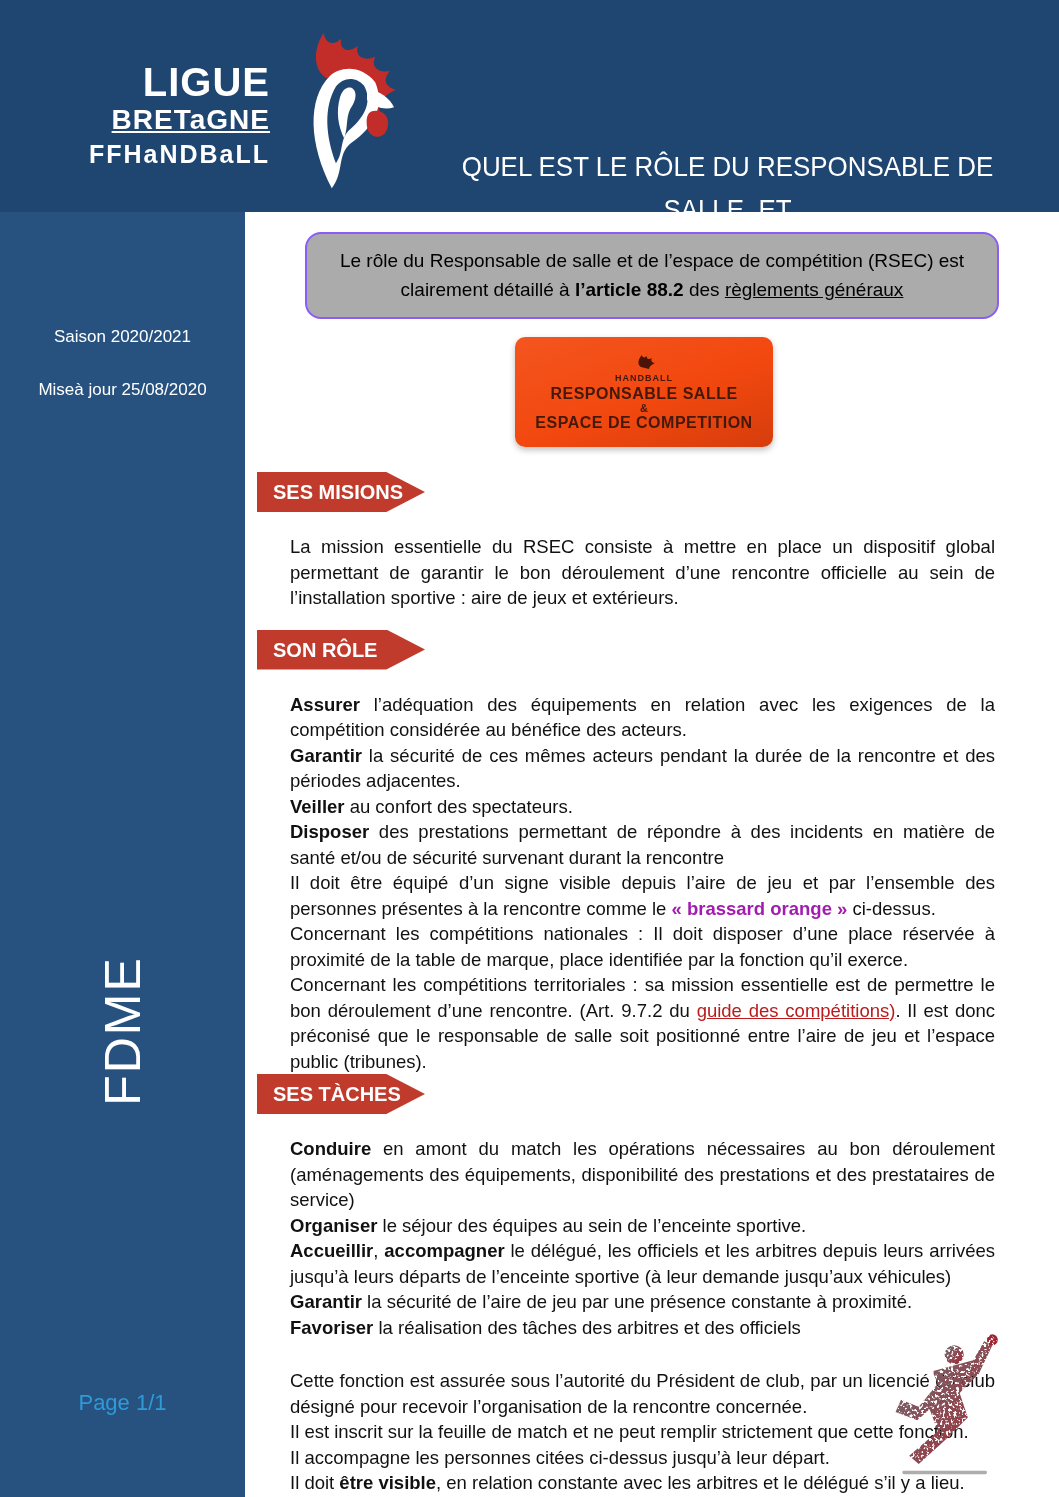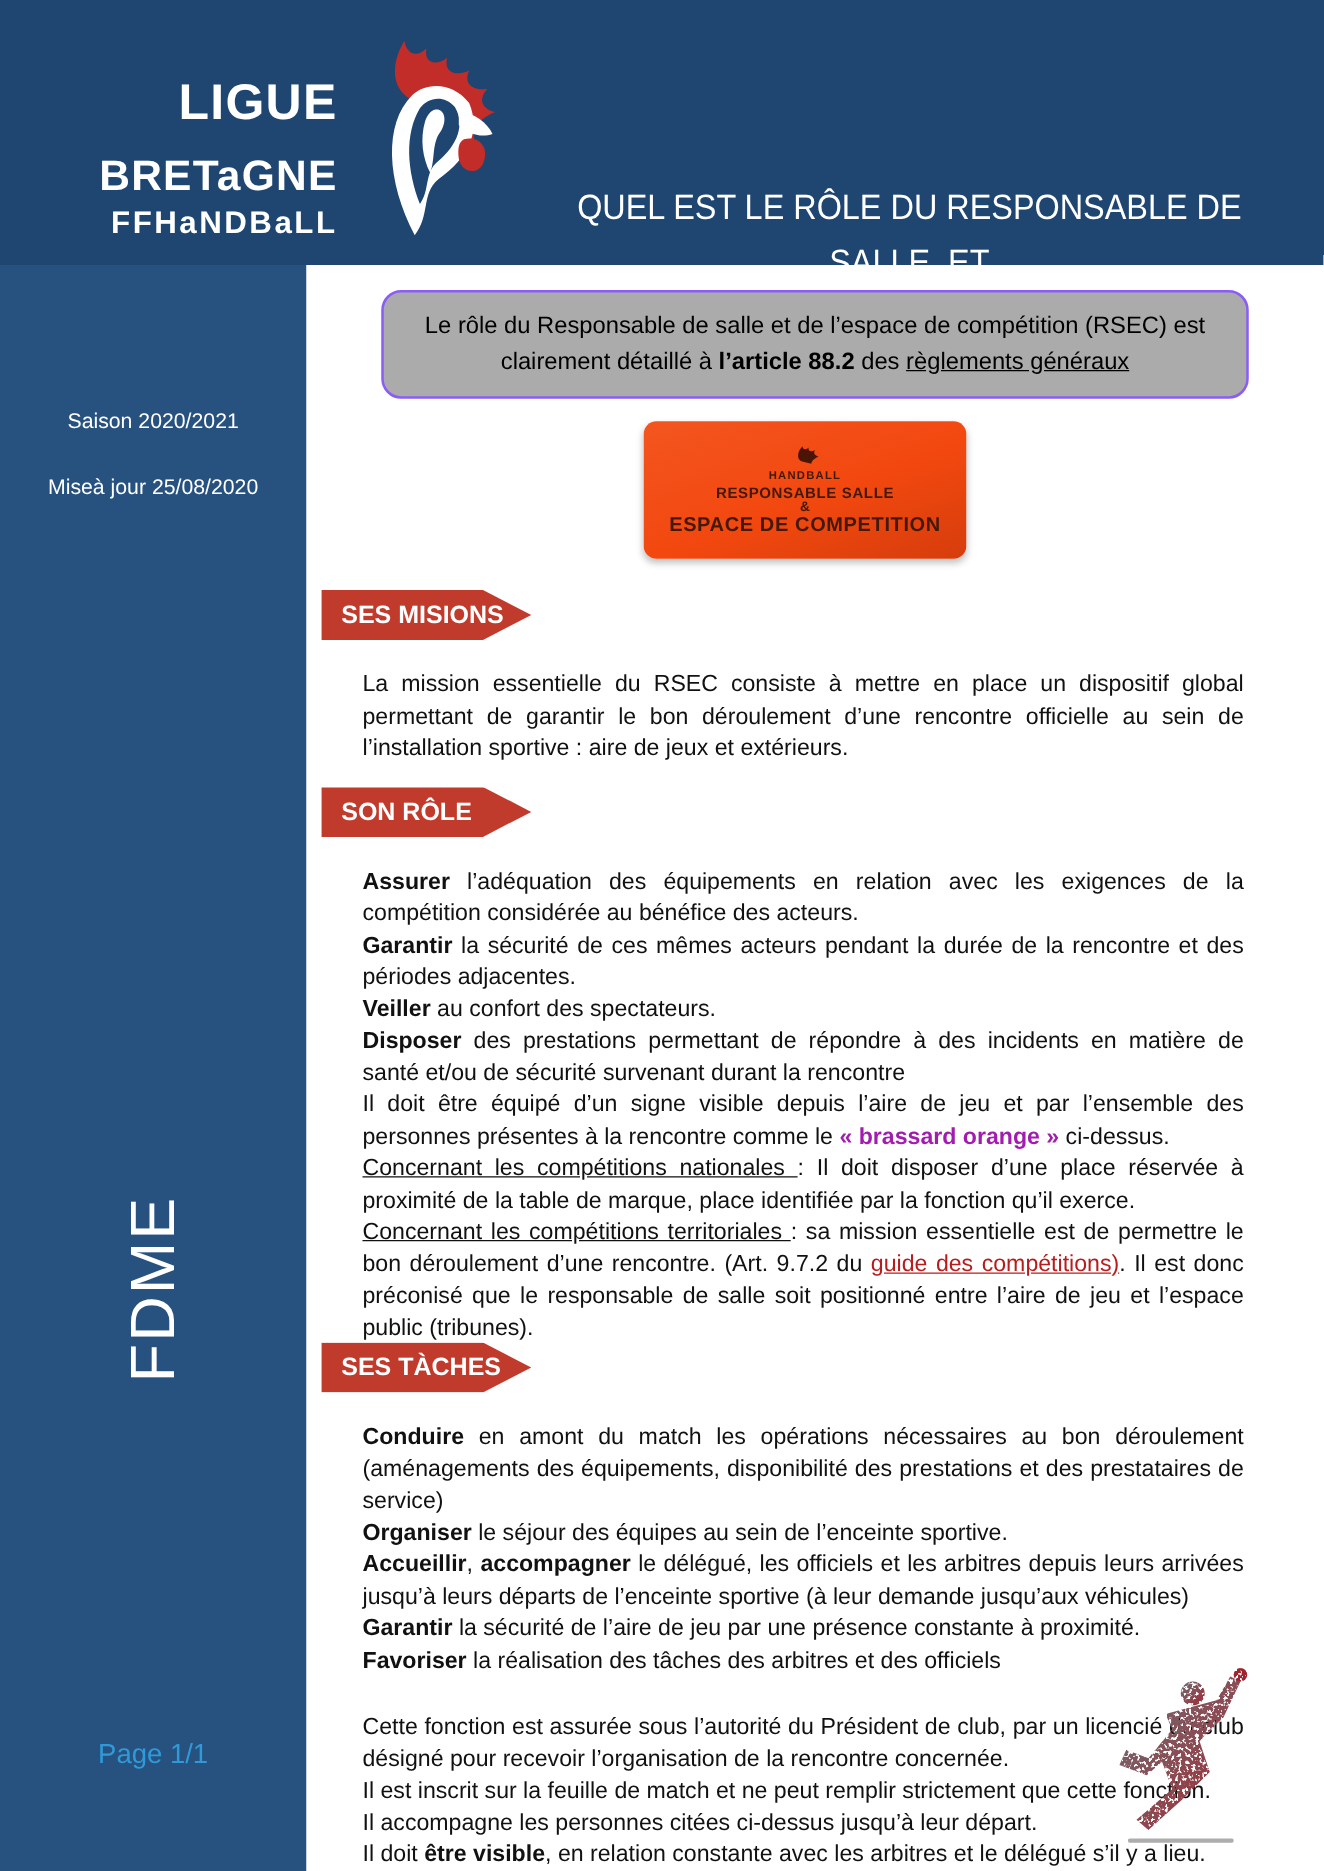--- a/index.html
+++ b/index.html
@@ -10,21 +10,21 @@
   
   .header {
     position:absolute; left:0; top:0; width:1059px; height:212px;
     background:#1f4571;
   }
   .logo-block {
     position:absolute; left:30px; top:62px; width:240px; text-align:right;
     color:#ffffff; font-weight:bold; line-height:1.0; letter-spacing:1px;
   }
   .logo-l1 { font-size:40px; }
-  .logo-l2 { font-size:34px; margin-top:22px; }
+  .logo-l2 { font-size:28px; margin-top:4px;text-decoration:underline; }
   .logo-l3 { font-size:25px; margin-top:8px; letter-spacing:2px; }
   .rooster { position:absolute; left:282px; top:22px; width:140px; height:182px; }
   .header-title {
     position:absolute; left:440px; top:58px; width:575px;
     color:#ffffff; font-size:27px; line-height:1.55; text-align:center;
     transform:scale(0.96,1.04); transform-origin:center top; white-space:pre-wrap;
   }
   
   .sidebar {
     position:absolute; left:0; top:212px; width:245px; height:1285px;
@@ -54,39 +54,39 @@
   }
   .intro-box .u { text-decoration:underline; }
   .armband {
     box-sizing:border-box; margin:18px 0 0 258px; width:258px; height:110px;
     background:linear-gradient(160deg,#f4551f 0%, #f2480f 55%, #d63d0c 100%);
     border-radius:10px; box-shadow:0 3px 6px rgba(0,0,0,0.25);
     display:flex; flex-direction:column; align-items:center; justify-content:center;
     color:#43190a; text-align:left;
   }
   .armband .brand { font-size:9px; font-weight:bold; letter-spacing:1px; margin-top:2px; }
-  .armband .l1 { font-size:12px; font-weight:bold; letter-spacing:0.5px; margin-top:2px; }
+  .armband .l1 { font-size:16px; font-weight:bold; letter-spacing:0.5px; margin-top:2px; }
   .armband .amp { font-size:11px; font-weight:bold; line-height:1; }
   .armband .l2 { font-size:16px; font-weight:bold; letter-spacing:0.5px; }
   .banner {
     width:168px; height:40px; background:#c13b2c; color:#ffffff;
     font-size:20px; font-weight:bold; line-height:40px; padding-left:16px;
     box-sizing:border-box;
     clip-path:polygon(0 0, 77% 0, 100% 50%, 77% 100%, 0 100%);
   }
   .b-missions { margin-top:25px; }
   .b-role { margin-top:19px; }
   .b-taches { }
   .para, .block {
     margin:22px 0 0 33px; font-size:18.5px; line-height:25.5px;
     text-align:justify; color:#111;
   }
   .block p { margin:0; }
   .bold { font-weight:bold; }
-  .u { text-decoration:underline; }
+  .u { }
   .orange { color:#a21caf; font-weight:bold; }
   .link { color:#b91c1c; text-decoration:underline; cursor:pointer; }
   .footer-block { margin-top:28px; }
   .player { position:absolute; right:44px; bottom:14px; width:138px; height:150px; }
 </style>
 </head>
 <body>
 
 <div class="page">
 

